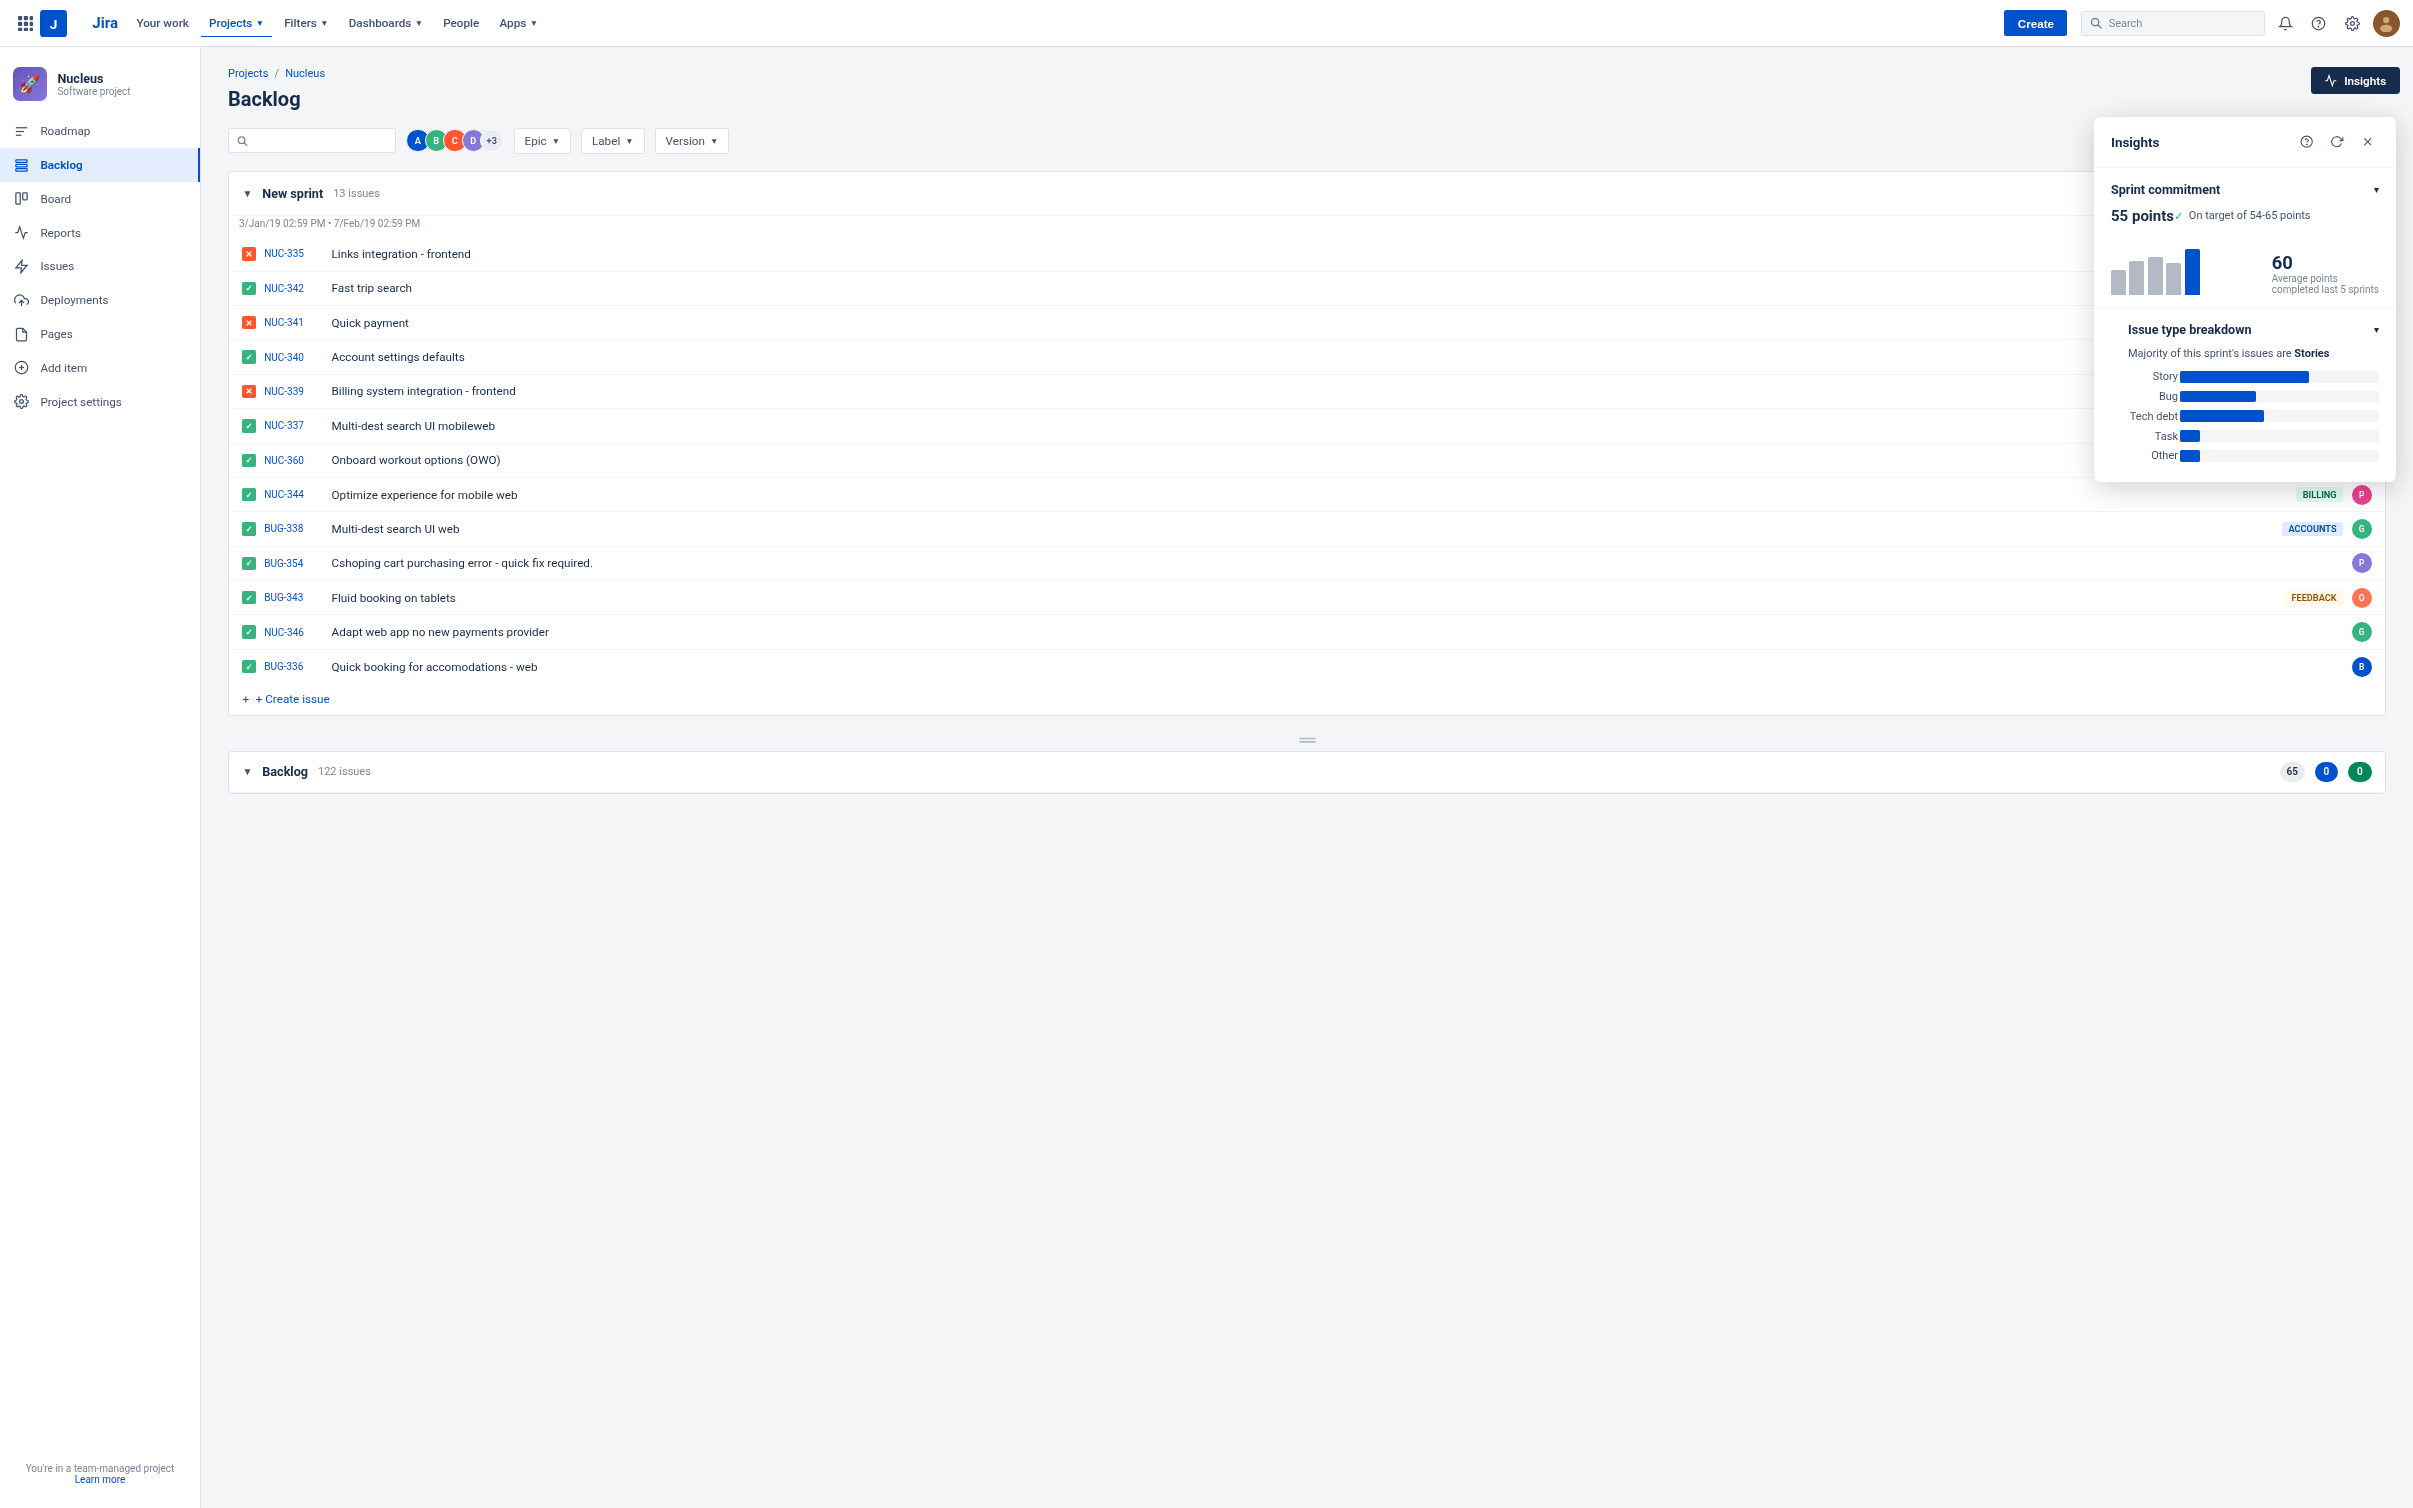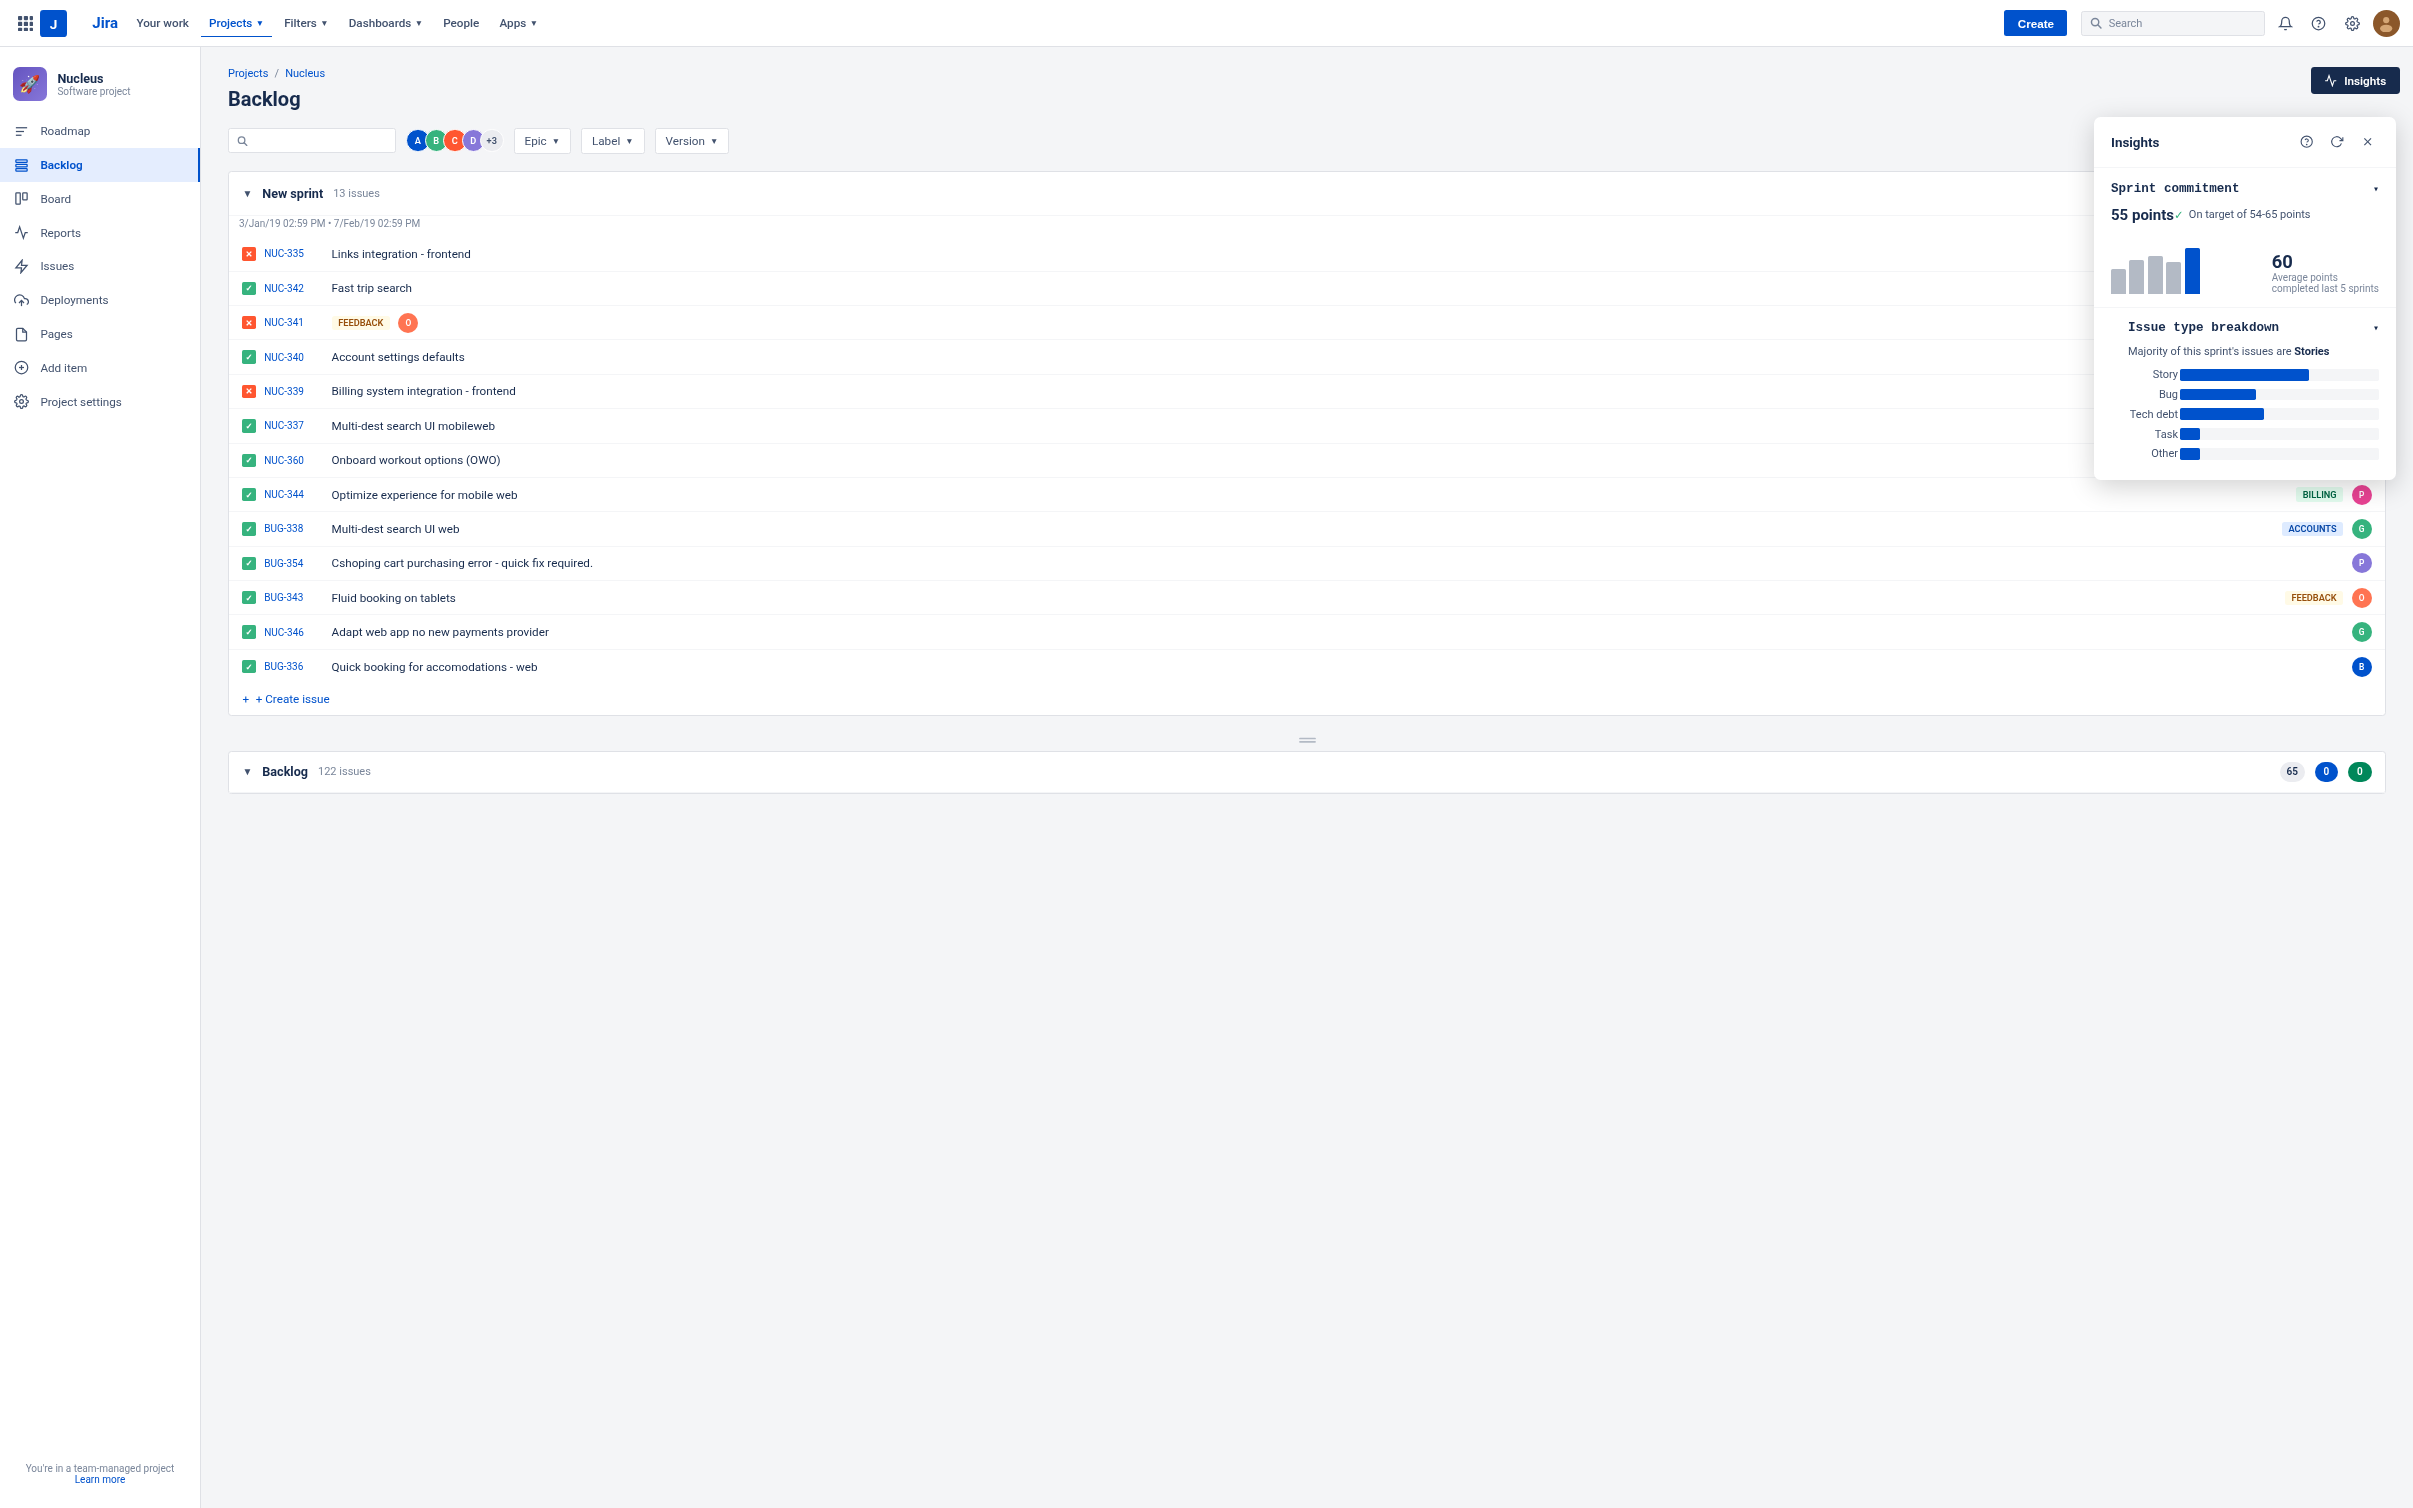--- a/index.html
+++ b/index.html
@@ -100,21 +100,21 @@
     
     .insights-panel {
       position: fixed; top: 117px; right: 17px; width: 302px;
       background: white; border-radius: 6.7px; box-shadow: 0 6.7px 27px rgba(0,0,0,0.18);
       z-index: 200; overflow: hidden;
     }
     .insights-panel-header { display: flex; align-items: center; padding: 13.4px 17px; border-bottom: 0.8px solid #f4f5f7; gap: 6.7px; }
     .insights-panel-title { font-weight: 700; font-size: 13.4px; color: #172b4d; flex: 1; }
     .insights-icon-btn { width: 23.5px; height: 23.5px; display: flex; align-items: center; justify-content: center; border-radius: 50%; cursor: pointer; color: #42526e; font-size: 11.7px; }
     .insights-section { padding: 13.4px 17px; border-bottom: 0.8px solid #f4f5f7; }
-    .insights-section-header { display: flex; align-items: center; margin-bottom: 10px; font-family: Liberation Mono, monospace; }
+    .insights-section-header { display: flex; align-items: center; margin-bottom: 10px; }
     .insights-section-title { font-weight: 700; font-size: 12.6px; color: #172b4d; flex: 1; }
     .sprint-commitment-row { display: flex; align-items: center; }
     .sc-points { font-size: 15px; font-weight: 700; color: #172b4d; }
     .sc-target { display: flex; align-items: center; gap: 5px; font-size: 11px; color: #42526e; }
     .sc-target-icon { color: #36b37e; font-size: 11.7px; }
     .chart-area { display: flex; align-items: flex-end; gap: 3.4px; height: 50px; margin-top: 10px; }
     .chart-bar { width: 17px; border-radius: 1.7px 1.7px 0 0; }
     .chart-bar.dim { background: #b3bac5; }
     .chart-bar.active { background: #0052cc; }
     .avg-label { font-size: 18.4px; font-weight: 700; color: #172b4d; }
@@ -386,20 +386,21 @@
           <div class="issue-row">
             <div class="issue-type-icon issue-type-story">✓</div>
             <span class="issue-key">NUC-342</span>
             <span class="issue-summary">Fast trip search</span>
             <span class="issue-label label-accounts">ACCOUNTS</span>
             <div class="avatar-placeholder green" style="background: rgb(54, 179, 126); width: 20px; height: 20px; font-size: 8.4px;">G</div>
           </div>
           <div class="issue-row">
             <div class="issue-type-icon issue-type-bug">✕</div>
             <span class="issue-key">NUC-341</span>
+            <span class="issue-summary">Quick payment</span>
             <span class="issue-label label-feedback">FEEDBACK</span>
             <div class="avatar-placeholder orange" style="background: rgb(255, 116, 82); width: 20px; height: 20px; font-size: 8.4px;">O</div>
           </div>
           <div class="issue-row">
             <div class="issue-type-icon issue-type-story">✓</div>
             <span class="issue-key">NUC-340</span>
             <span class="issue-summary">Account settings defaults</span>
             <span class="issue-label label-accounts">ACCOUNTS</span>
             <div class="avatar-placeholder purple" style="background: rgb(135, 119, 217); width: 20px; height: 20px; font-size: 8.4px;">P</div>
           </div>

